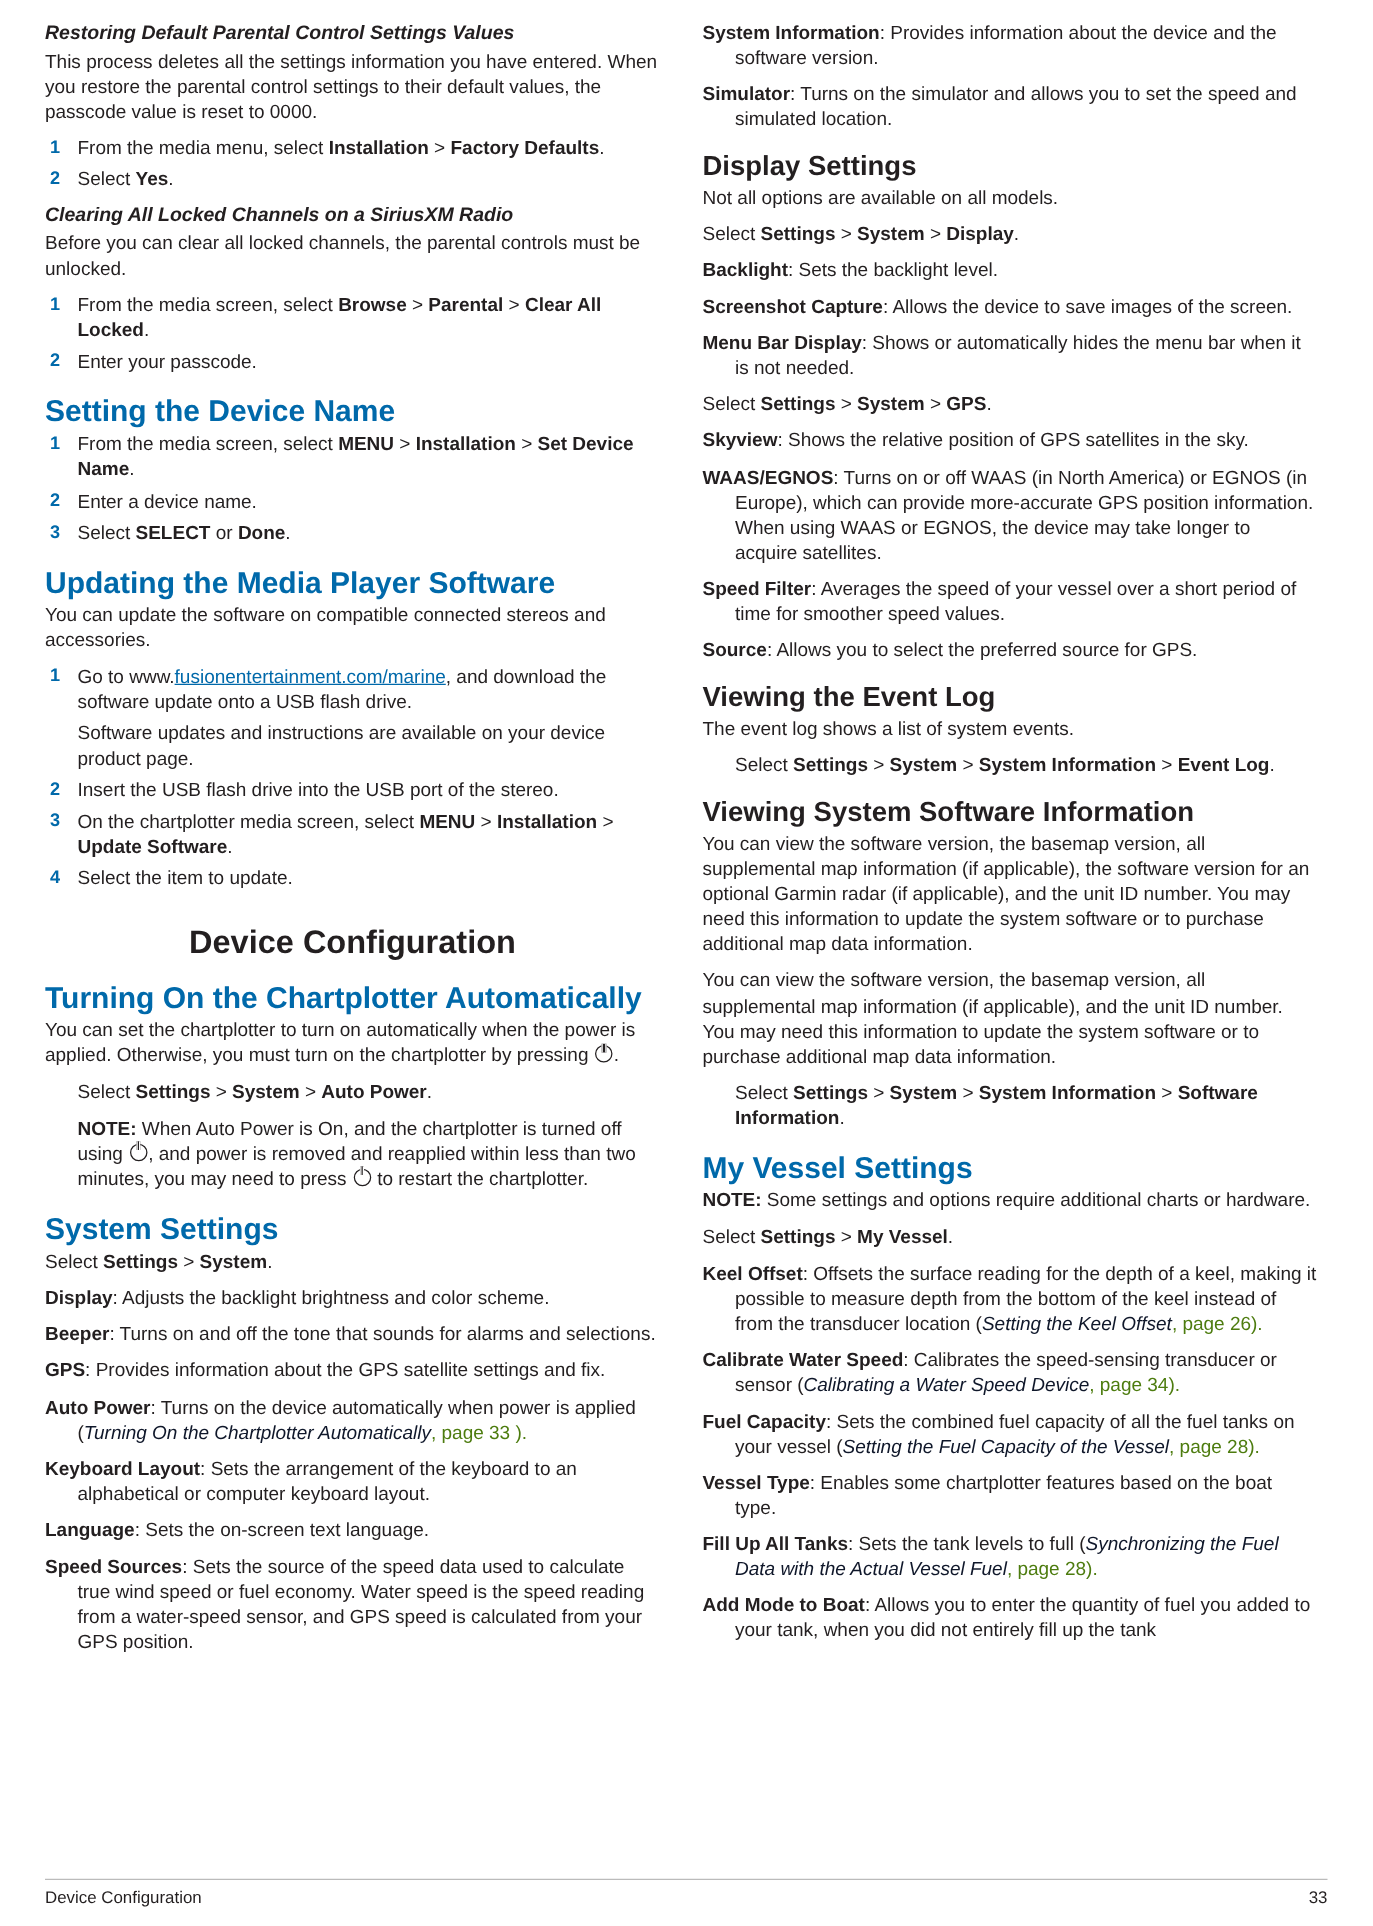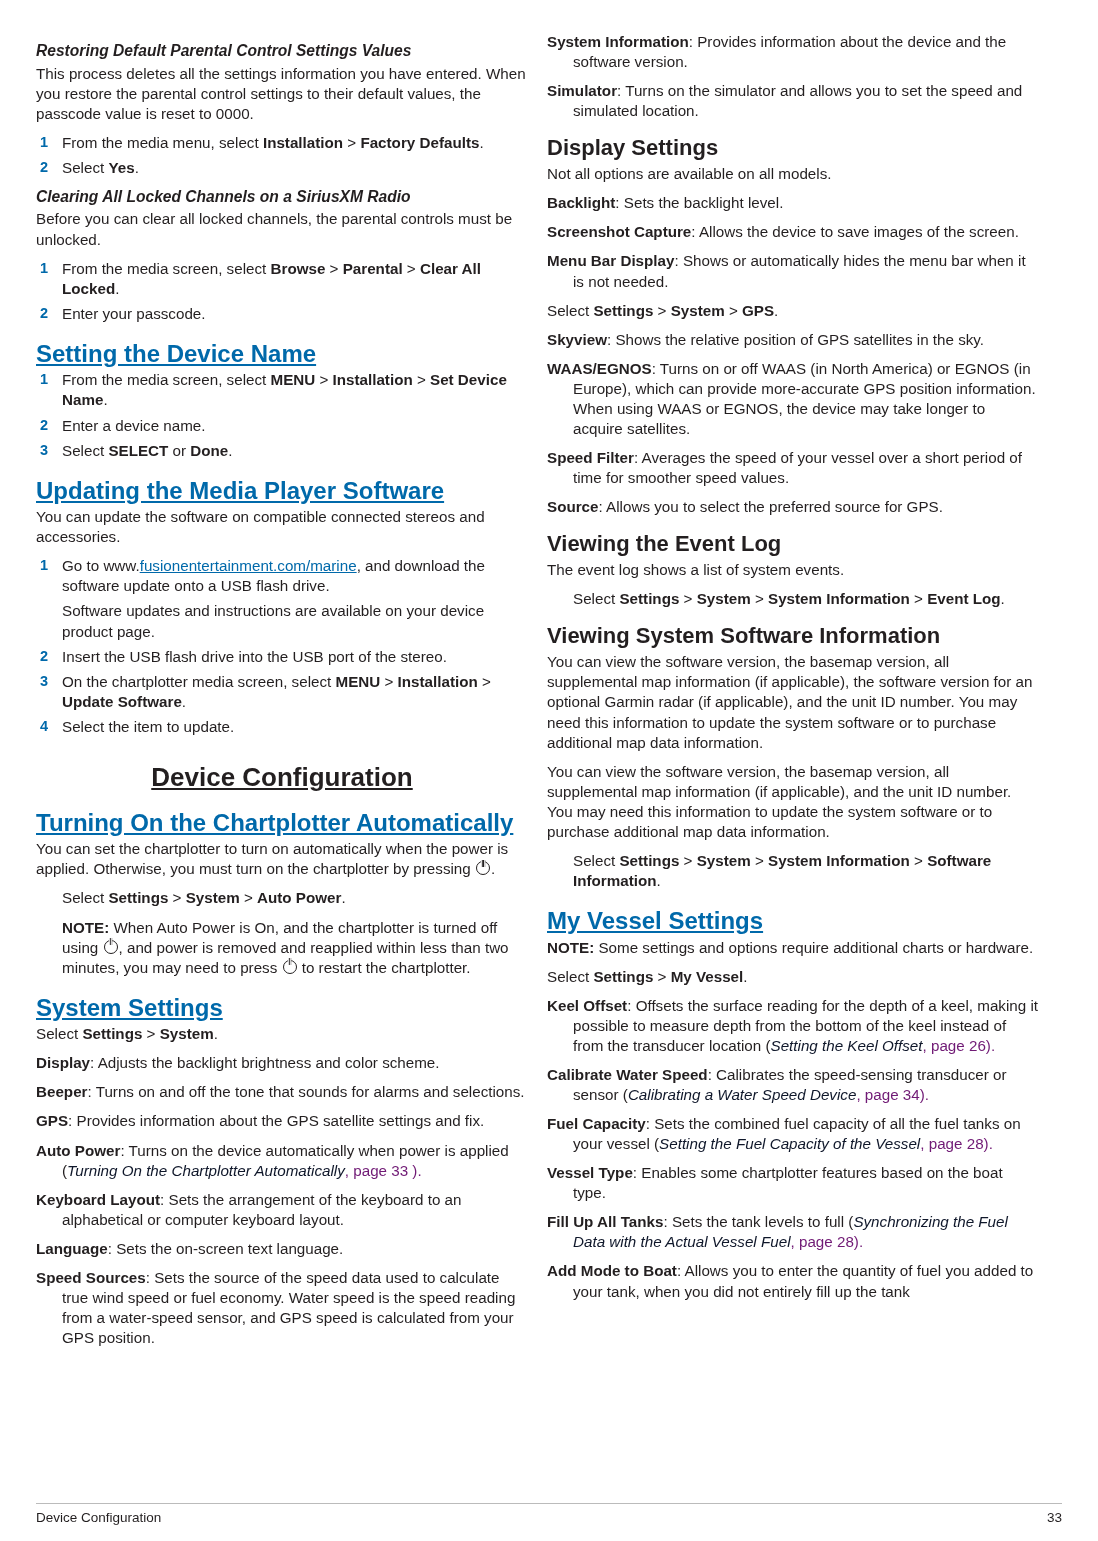--- a/index.html
+++ b/index.html
@@ -12,37 +12,35 @@
   }
   .page {
     position: relative;
     width: 1098px; height: 1541px;
     box-sizing: border-box;
     padding: 8px 36px 0 36px;
     overflow: hidden;
   }
   .columns {
     display: flex;
-    gap: 19px;
-    align-items: flex-start;
-    margin-top: 24px;
+    gap: 34px;
+    align-items: center;
   }
   .col {
     width: 492px;
     font-size: 15.2px;
     line-height: 1.32;
   }
   p { margin: 0 0 9px 0; }
   .h1 {
     font-size: 24px;
     font-weight: bold;
     color: #0069aa;
     margin: 16px 0 3px 0;
     line-height: 1.15;
-    text-decoration: underline;
   }
   .h1.center {
     text-align: center;
     color: #231f20;
     font-size: 26px;
     margin: 26px 0 14px 0;
   }
   .h2 {
     font-size: 22px;
     font-weight: bold;
@@ -52,21 +50,21 @@
   .h3i {
     font-size: 15.6px;
     font-weight: bold;
     font-style: italic;
     color: #231f20;
     margin: 9px 0 2px 0;
   }
   b, .b { font-weight: bold; }
   .link { color: #0069aa; text-decoration: underline; }
   .xref { color: #0f172a; font-style: italic; }
-  .xrefn { color: #701a75; font-style: normal; }
+  .xrefn { color: #4d7c0f; font-style: normal; }
 
   ol.steps {
     margin: 2px 0 9px 0;
     padding: 0;
     list-style: none;
     counter-reset: stepc;
   }
   ol.steps > li {
     position: relative;
     padding-left: 26px;
@@ -207,20 +205,21 @@
 
     <div class="col">
 
       <div class="deflist">
         <p><b>System Information</b><span>: Provides information about the device and the software version.</span></p>
         <p><b>Simulator</b><span>: Turns on the simulator and allows you to set the speed and simulated location.</span></p>
       </div>
 
       <div class="h2">Display Settings</div>
       <p>Not all options are available on all models.</p>
+      <p><span>Select </span><b>Settings</b><span> &gt; </span><b>System</b><span> &gt; </span><b>Display</b><span>.</span></p>
       <div class="deflist">
         <p><b>Backlight</b><span>: Sets the backlight level.</span></p>
         <p><b>Screenshot Capture</b><span>: Allows the device to save images of the screen.</span></p>
         <p><b>Menu Bar Display</b><span>: Shows or automatically hides the menu bar when it is not needed.</span></p>
       </div>
 
       <p><span>Select </span><b>Settings</b><span> &gt; </span><b>System</b><span> &gt; </span><b>GPS</b><span>.</span></p>
       <div class="deflist">
         <p><b>Skyview</b><span>: Shows the relative position of GPS satellites in the sky.</span></p>
         <p><b>WAAS/EGNOS</b><span>: Turns on or off WAAS (in North America) or EGNOS (in Europe), which can provide more-accurate GPS position information. When using WAAS or EGNOS, the device may take longer to acquire satellites.</span></p>

